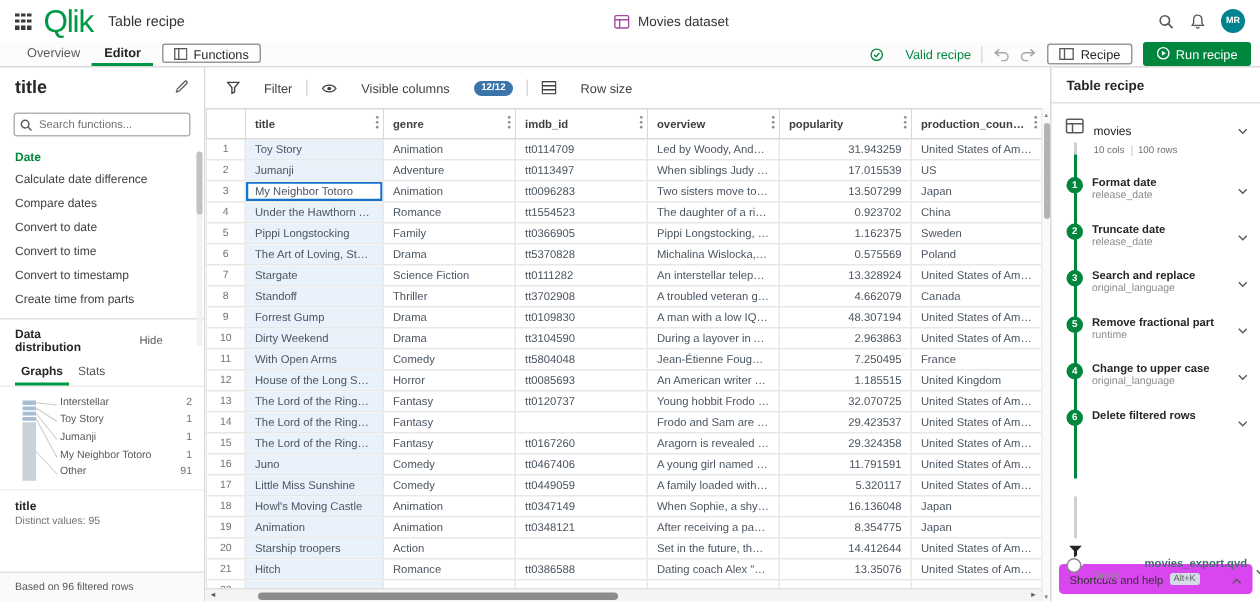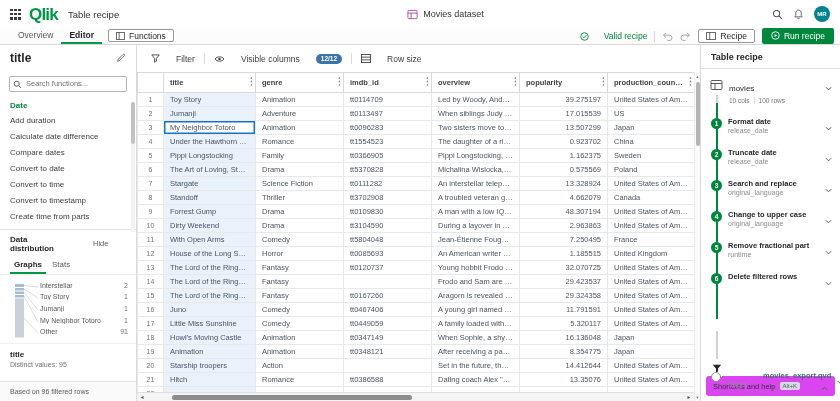--- a/index.html
+++ b/index.html
@@ -4,21 +4,21 @@
 <style>
   * { margin:0; padding:0; box-sizing:border-box; }
   html,body { background:#fff; }
   body { width:840px; height:401px; overflow:hidden; font-family:"Liberation Sans",sans-serif; color:#404040; }
   .app { width:840px; height:401px; display:flex; flex-direction:column; background:#fff; }
 
   
   .topbar { height:28px; display:flex; align-items:center; padding:0 10px; gap:8px; background:#fff; flex:0 0 28px; }
   .waffle { width:11px; height:11px; display:grid; grid-template-columns:repeat(3,1fr); grid-template-rows:repeat(3,1fr); gap:1.5px; cursor:pointer; }
   .waffle i { background:#3a3a3a; }
-  .logo { font-size:17px; font-weight:bold; color:#009845; letter-spacing:-0.8px; line-height:1; }
+  .logo { font-size:21px; font-weight:normal; color:#009845; letter-spacing:-0.8px; line-height:1; }
   .app-title { font-size:9.5px; color:#333; margin-left:2px; }
   .topbar-center { flex:1; display:flex; justify-content:center; align-items:center; gap:5px; font-size:9px; color:#333; }
   .topbar-right { display:flex; align-items:center; gap:10px; }
   .icon-btn { color:#595959; display:flex; align-items:center; }
   .avatar { width:16px; height:16px; border-radius:50%; background:#00838f; color:#fff; font-size:6px; font-weight:bold; display:flex; align-items:center; justify-content:center; }
 
   
   .tabbar { height:17px; flex:0 0 17px; display:flex; align-items:stretch; padding:0 6px 0 10px; border-bottom:1px solid #d9d9d9; background:#fcfcfc; }
   .tab { font-size:8.5px; padding:0 8px; display:flex; align-items:center; color:#595959; border-bottom:2px solid transparent; cursor:pointer; }
   .tab.active { color:#262626; font-weight:bold; border-bottom-color:#009845; }
@@ -224,21 +224,20 @@
         <span class="mag"><svg width="9" height="9" viewBox="0 0 12 12">
               <circle cx="5" cy="5" r="3.4" fill="none" stroke="currentColor" stroke-width="1.3"></circle>
               <line x1="7.6" y1="7.6" x2="10.6" y2="10.6" stroke="currentColor" stroke-width="1.3"></line>
             </svg></span>
         <input type="text" placeholder="Search functions..." style="">
       </div>
       <div class="fn-area">
         <div class="fn-cat">Date</div>
         <div>
 
-        <div class="fn-item">Add duration</div>
             <div class="fn-item">Calculate date difference</div>
             <div class="fn-item">Compare dates</div>
             <div class="fn-item">Convert to date</div>
             <div class="fn-item">Convert to time</div>
             <div class="fn-item">Convert to timestamp</div>
             <div class="fn-item">Create time from parts</div>
           </div>
         <div class="sb-scroll">
             <div class="sb-thumb"></div>
           </div>
@@ -408,21 +407,21 @@
                   </tr>
               </thead>
               <tbody>
 
                   <tr>
                     <td class="rn">1</td>
                     <td class="c-title">Toy Story</td>
                     <td>Animation</td>
                     <td>tt0114709</td>
                     <td>Led by Woody, Andy's toy...</td>
-                    <td class="c-pop">39.275197</td>
+                    <td class="c-pop">31.943259</td>
                     <td>United States of America</td>
                   </tr>
 
                   <tr>
                     <td class="rn">2</td>
                     <td class="c-title">Jumanji</td>
                     <td>Adventure</td>
                     <td>tt0113497</td>
                     <td>When siblings Judy and P...</td>
                     <td class="c-pop">17.015539</td>
@@ -703,35 +702,35 @@
               <span>
                 <span class="sname" style="display:block">Search and replace</span>
                 <span class="sfield" style="display:block">original_language</span>
               </span>
               <span class="chev"><svg width="7" height="5" viewBox="0 0 8 5">
                   <polyline points="1,1 4,4 7,1" fill="none" stroke="currentColor" stroke-width="1.1"></polyline>
                 </svg></span>
             </div>
 
             <div class="step">
-              <span class="snum">4</span>
+              <span class="snum">5</span>
               <span>
-                <span class="sname" style="display:block">Change to upper case</span>
-                <span class="sfield" style="display:block">original_language</span>
+                <span class="sname" style="display:block">Remove fractional part</span>
+                <span class="sfield" style="display:block">runtime</span>
               </span>
               <span class="chev"><svg width="7" height="5" viewBox="0 0 8 5">
                   <polyline points="1,1 4,4 7,1" fill="none" stroke="currentColor" stroke-width="1.1"></polyline>
                 </svg></span>
             </div>
 
             <div class="step">
-              <span class="snum">5</span>
+              <span class="snum">4</span>
               <span>
-                <span class="sname" style="display:block">Remove fractional part</span>
-                <span class="sfield" style="display:block">runtime</span>
+                <span class="sname" style="display:block">Change to upper case</span>
+                <span class="sfield" style="display:block">original_language</span>
               </span>
               <span class="chev"><svg width="7" height="5" viewBox="0 0 8 5">
                   <polyline points="1,1 4,4 7,1" fill="none" stroke="currentColor" stroke-width="1.1"></polyline>
                 </svg></span>
             </div>
 
             <div class="step">
               <span class="snum">6</span>
               <span>
                 <span class="sname" style="display:block">Delete filtered rows</span>

